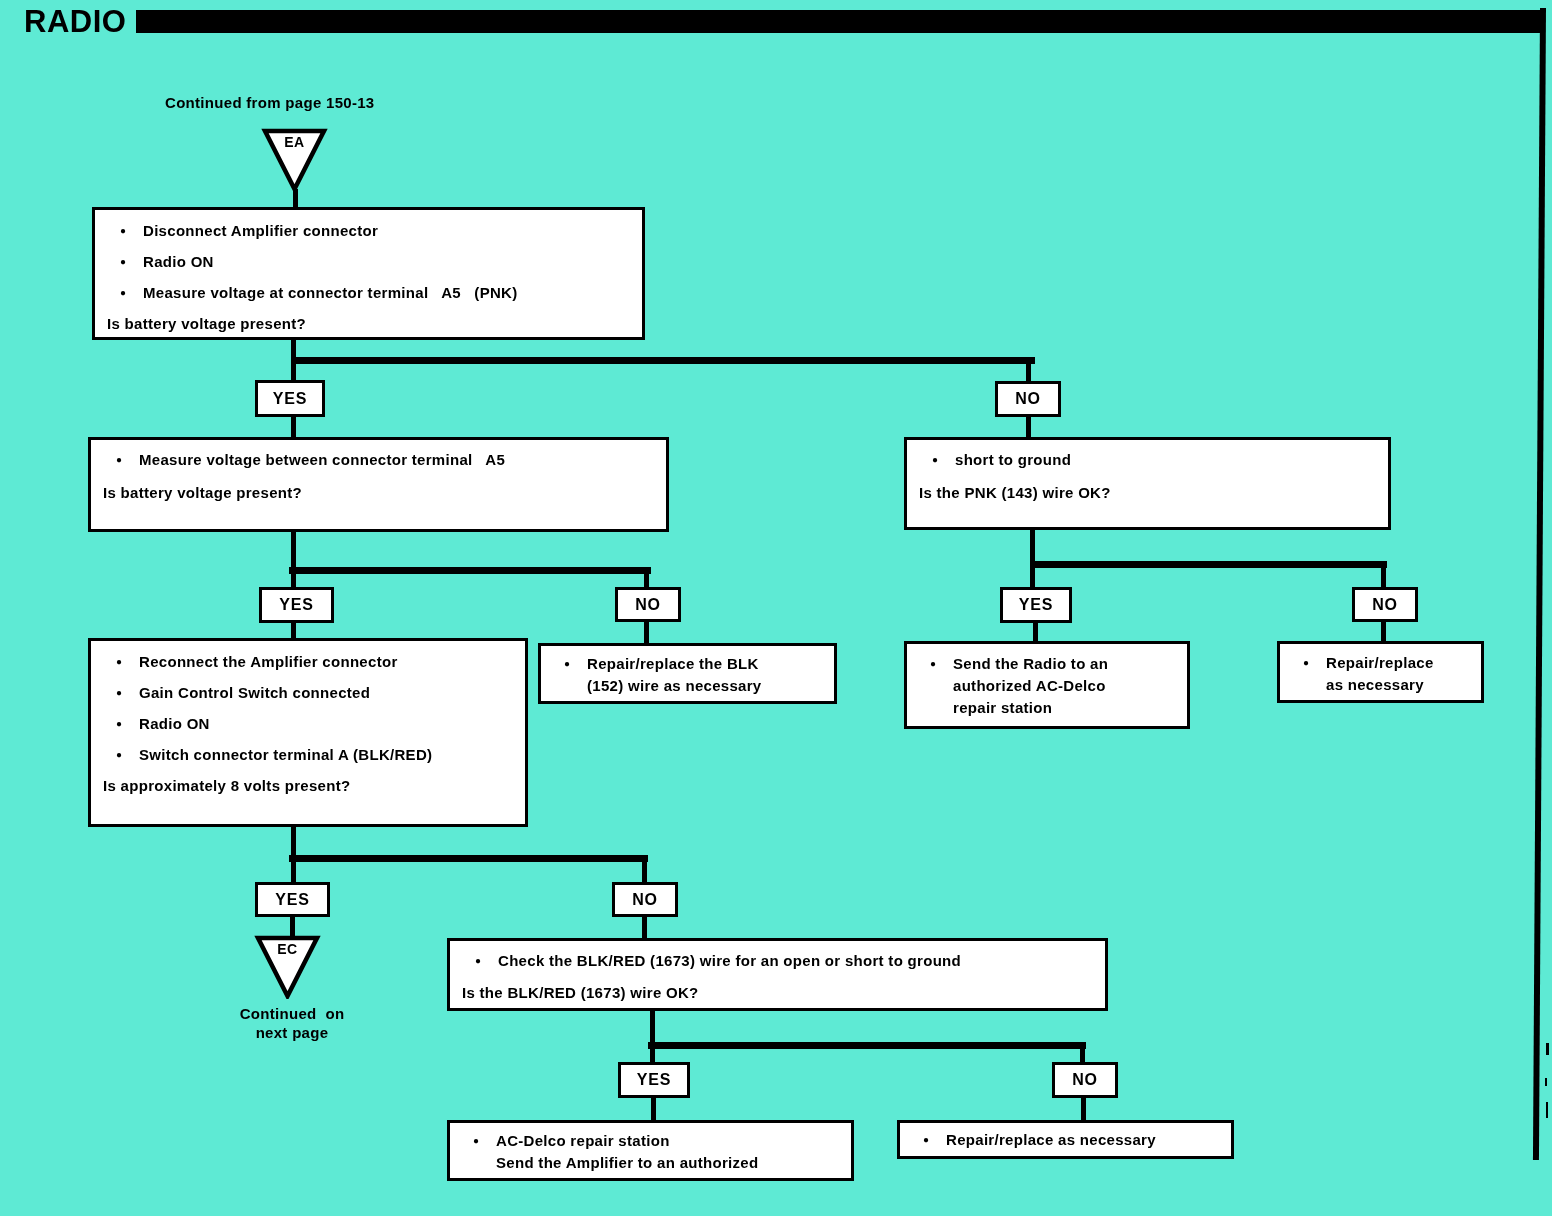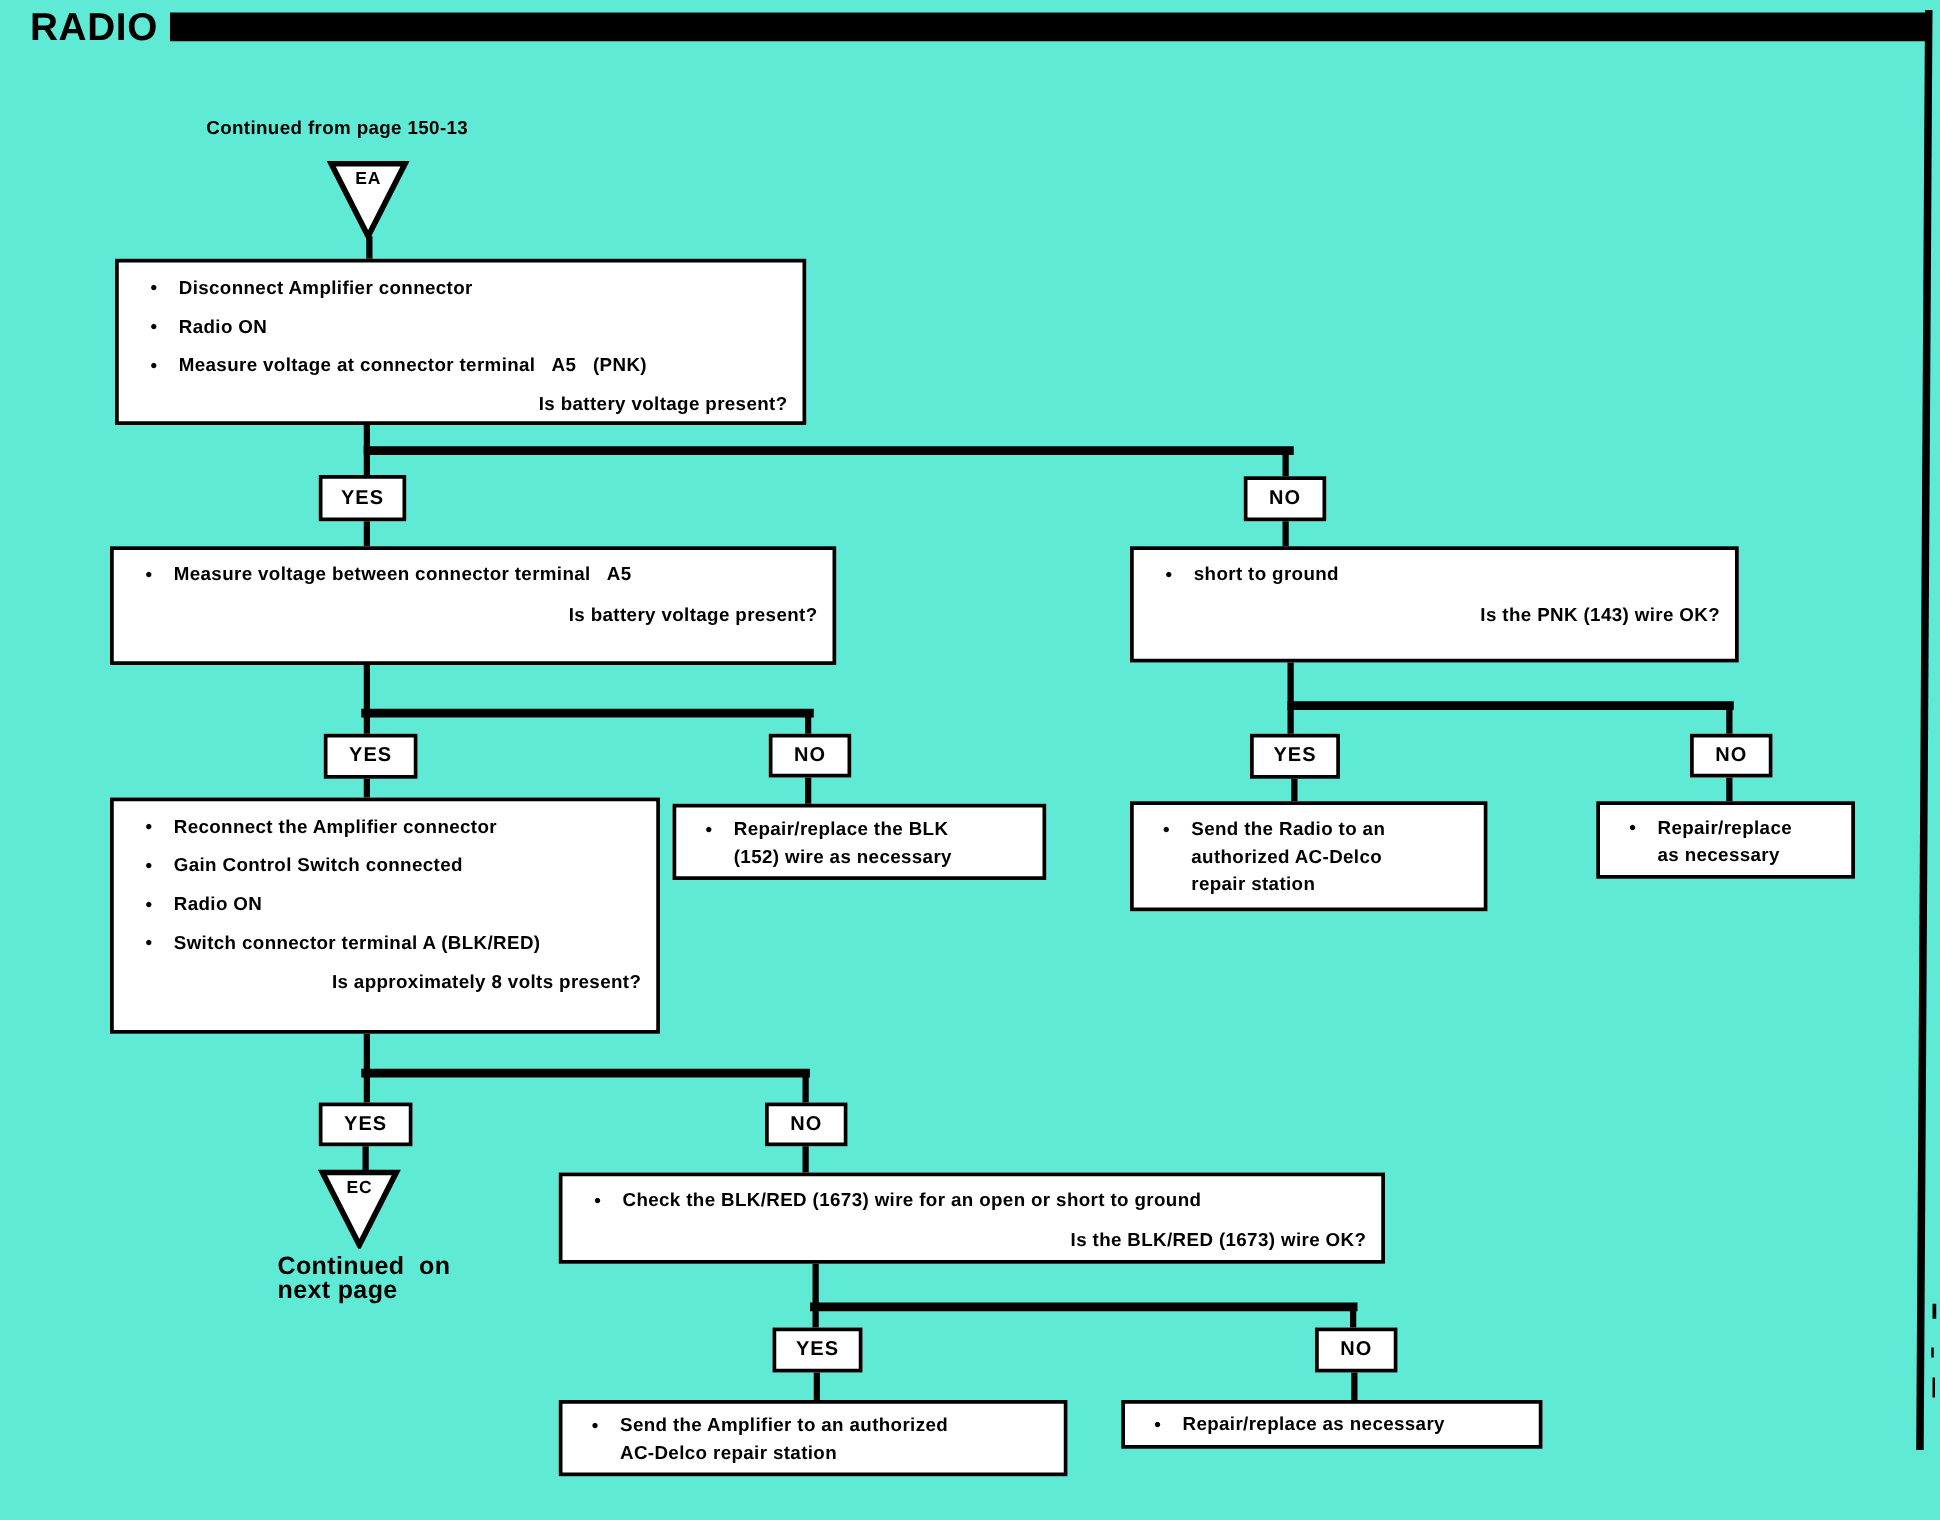--- a/index.html
+++ b/index.html
@@ -24,31 +24,31 @@
 
   .fbox {
     position:absolute; border:3px solid #000; background:#fff; box-sizing:border-box;
     font-size:15px; letter-spacing:0.3px;
   }
   .brow { display:flex; margin-bottom:9px; }
   .dot  { flex:0 0 36px; width:36px; padding-left:13px; box-sizing:border-box;
           font-size:10px; line-height:22px; }
   .btxt { flex:1; line-height:22px; }
   .bline { display:block; white-space:pre-wrap; }
-  .q    { line-height:22px; margin-top:2px; white-space:pre-wrap;text-align:right; }
+  .q    { line-height:22px; margin-top:2px; white-space:pre-wrap; }
 
   .yn {
     position:absolute; border:3px solid #000; background:#fff; box-sizing:border-box;
     display:flex; align-items:center; justify-content:center;
     font-size:16px; letter-spacing:0.8px;
   }
 
   .tri { position:absolute; }
   .tri-label { position:absolute; font-size:14px; text-align:center; letter-spacing:0.5px; }
-  .caption { position:absolute; text-align:left; font-size:20px; letter-spacing:0.3px; }
+  .caption { position:absolute; text-align:center; font-size:15px; letter-spacing:0.3px; }
   .cap-line { display:block; line-height:19px; white-space:pre-wrap; }
 </style>
 </head>
 <body>
 
 <div class="canvas">
 
   <div class="page-title">RADIO</div>
   <div class="header-bar"></div>
   <div class="right-rule"></div>
@@ -221,22 +221,22 @@
     <div class="q" style="margin-top:10px">Is the BLK/RED (1673) wire OK?</div>
   </div>
 
   <div class="yn" style="left:618px;top:1062px;width:72px;height:36px">YES</div>
   <div class="yn" style="left:1052px;top:1062px;width:66px;height:36px">NO</div>
 
   <div class="fbox" style="left:447px;top:1120px;width:407px;height:61px;padding:7px 10px">
     <div class="brow">
       <span class="dot">●</span>
       <span class="btxt">
+        <span class="bline">AC-Delco repair station</span>
         <span class="bline">Send the Amplifier to an authorized</span>
-        <span class="bline">AC-Delco repair station</span>
       </span>
     </div>
   </div>
 
   <div class="fbox" style="left:897px;top:1120px;width:337px;height:39px;padding:6px 10px">
     <div class="brow">
       <span class="dot">●</span>
       <span class="btxt">
           <span class="bline">Repair/replace as necessary</span>
         </span>

